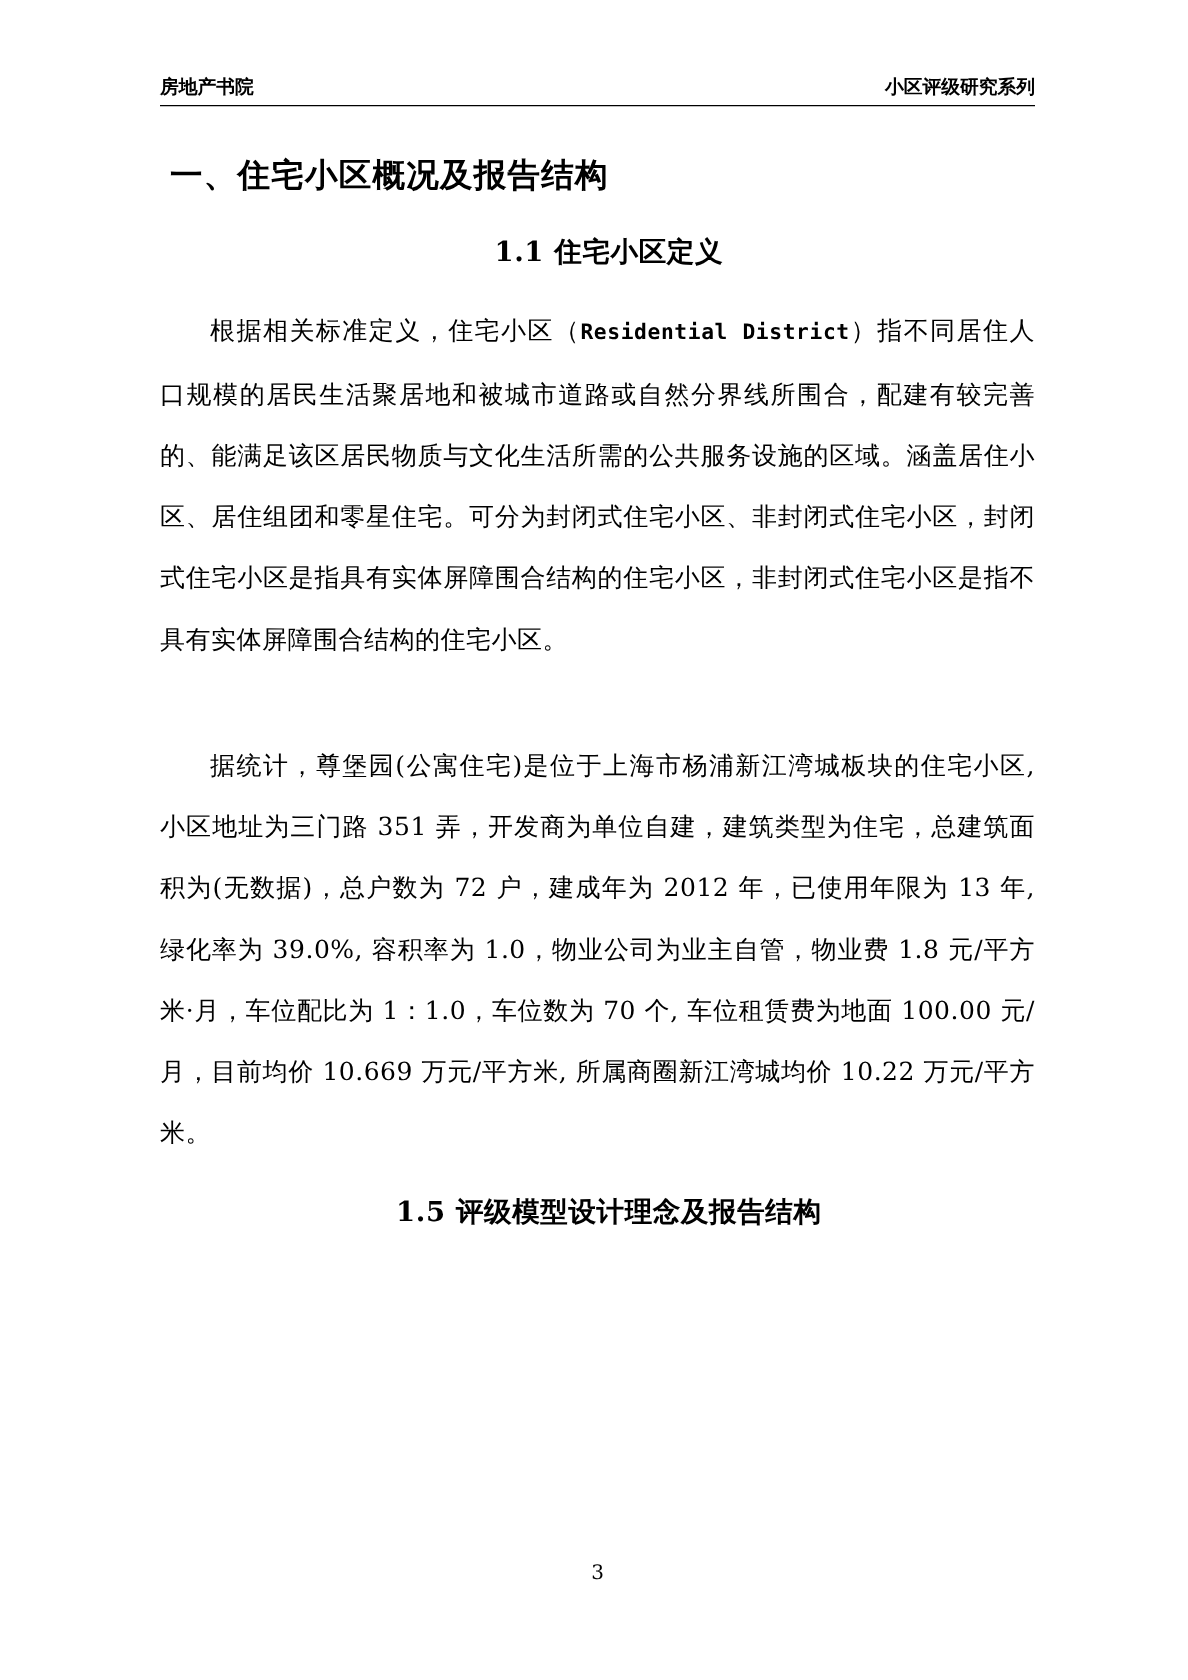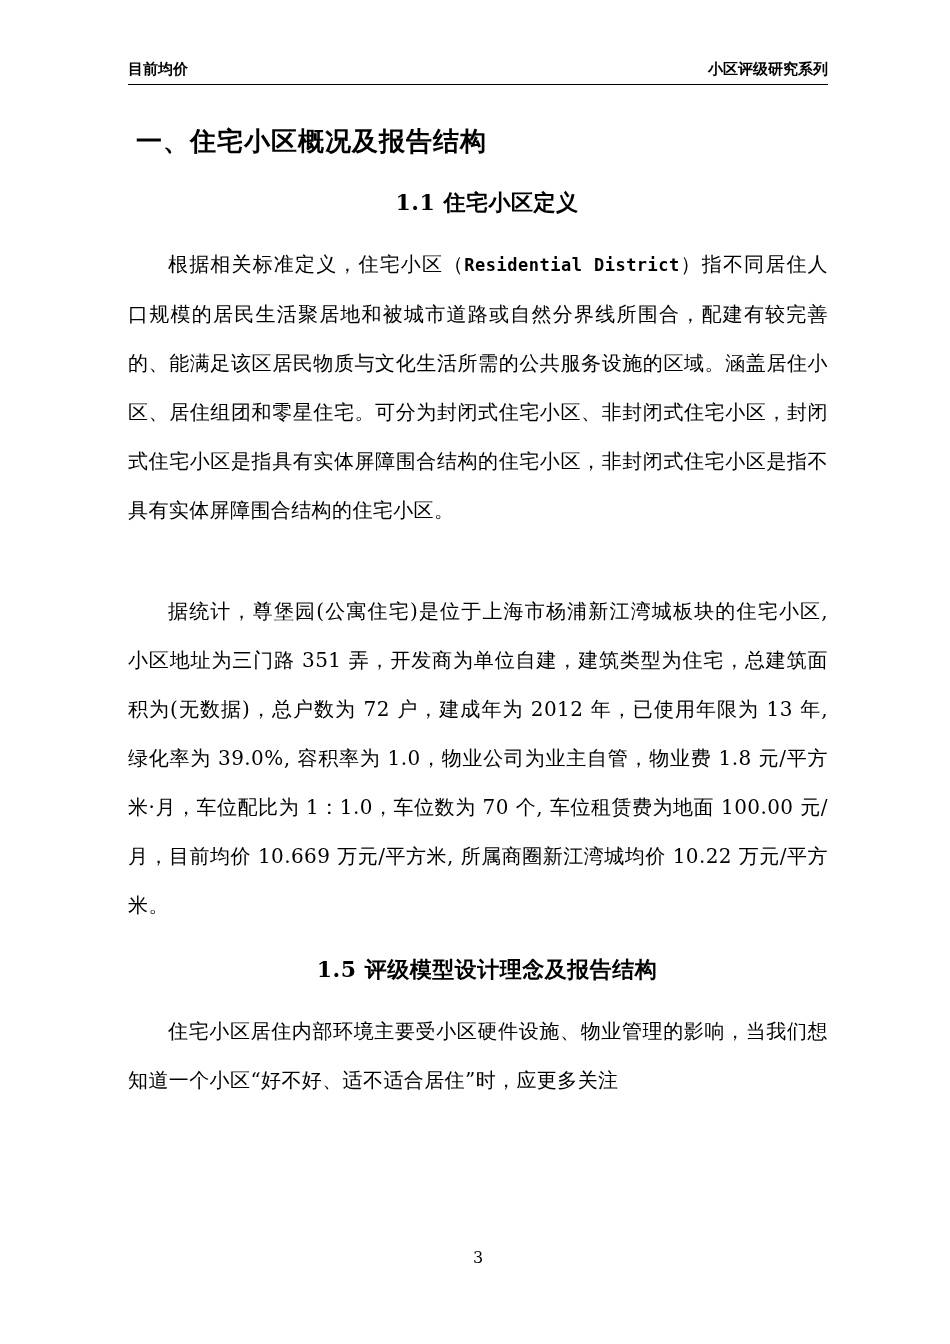--- a/index.html
+++ b/index.html
@@ -101,21 +101,21 @@
   }
 </style>
 </head>
 <body>
 
 <div class="page">
   <div class="content">
 
     <div class="header">
       <div class="header-inner">
-        <span>目前均价</span>
+        <span>房地产书院</span>
         <span>小区评级研究系列</span>
       </div>
       <div class="header-rule"></div>
     </div>
 
     <div class="body-area">
 
       <h1 class="sec">一、住宅小区概况及报告结构</h1>
 
       <div class="gap-a"></div>
@@ -132,21 +132,20 @@
       <div class="gap-b"></div>
 
       <p class="para">据统计，尊堡园(公寓住宅)是位于上海市杨浦新江湾城板块的住宅小区, 小区地址为三门路 351 弄，开发商为单位自建，建筑类型为住宅，总建筑面积为(无数据)，总户数为 72 户，建成年为 2012 年，已使用年限为 13 年, 绿化率为 39.0%, 容积率为 1.0，物业公司为业主自管，物业费 1.8 元/平方米·月，车位配比为 1：1.0，车位数为 70 个, 车位租赁费为地面 100.00 元/月，目前均价 10.669 万元/平方米, 所属商圈新江湾城均价 10.22 万元/平方米。</p>
 
       <div class="gap-d"></div>
 
       <h2 class="sub">1.5  评级模型设计理念及报告结构</h2>
 
       <div class="gap-b"></div>
 
-      <p class="para">住宅小区居住内部环境主要受小区硬件设施、物业管理的影响，当我们想知道一个小区“好不好、适不适合居住”时，应更多关注</p>
 
     </div>
 
     <div class="footer">
       <span>3</span>
     </div>
 
   </div>
 </div>
 

